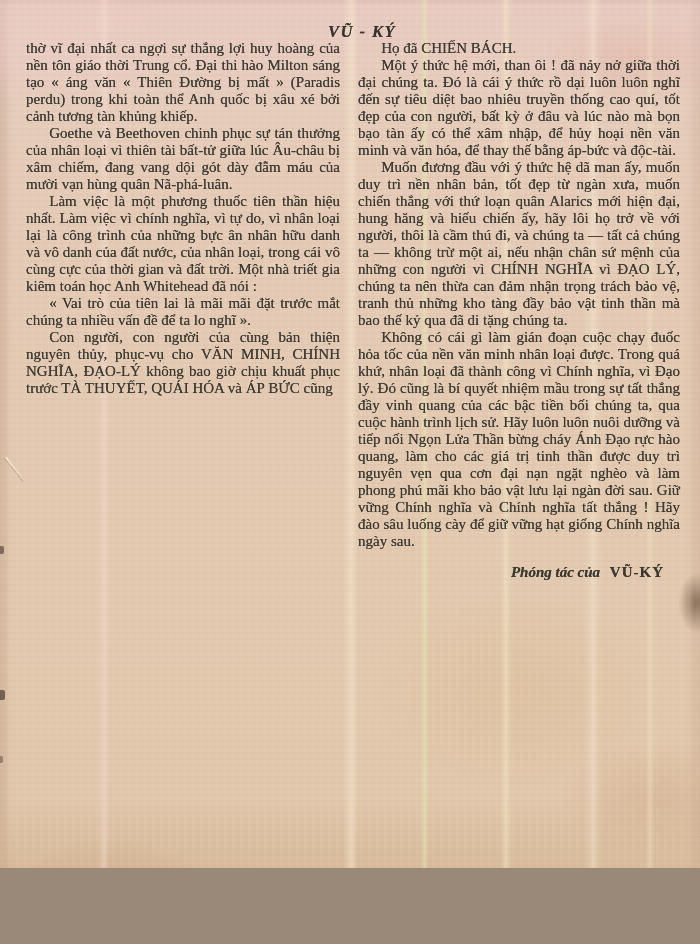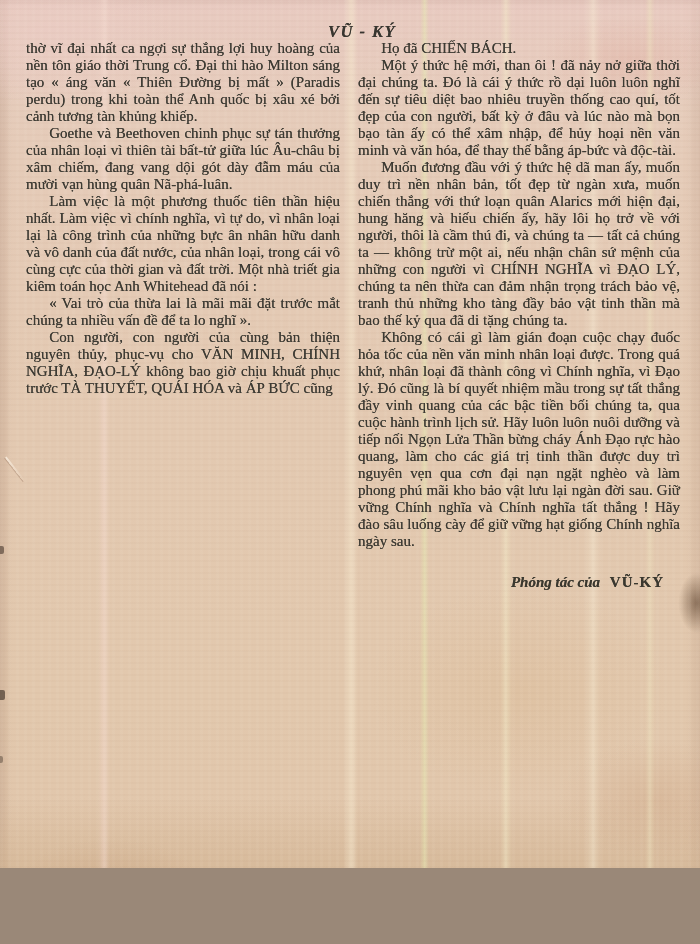--- a/index.html
+++ b/index.html
@@ -65,21 +65,21 @@
     position:absolute;top:40px;
     font-size:15px;line-height:17px;color:#3c3a33;
     text-align:justify;
     text-shadow:0 0 .5px rgba(60,56,48,.85);
   }
   .col-left{left:26px;width:314px;}
   .col-right{left:358px;width:322px;}
   .col p{margin:0;padding:0;text-indent:1.55em;}
   .col p.cont{text-indent:0;}
   .byline{
-    margin-top:24px;text-align:right;padding-right:16px;
+    margin-top:14px;text-align:right;padding-right:16px;
     font-size:15px;color:#3a382f;
   }
   .byline .prefix{font-style:italic;font-weight:bold;}
   .byline .author{font-style:normal;font-weight:bold;letter-spacing:1px;margin-left:6px;}
   .page-footer{
     position:absolute;top:897px;right:40px;
     font-size:21px;font-weight:bold;letter-spacing:3px;color:#2d3033;
     text-shadow:0 0 .5px rgba(45,48,51,.8);
   }
   .page-footer .sep{margin:0 8px;}
@@ -95,21 +95,21 @@
   <div class="edge-tick tick1"></div>
   <div class="edge-tick tick2"></div>
   <div class="edge-tick tick3"></div>
 
   <div class="running-header">VŨ - KÝ</div>
 
   <div class="col col-left">
     <p class="cont">thờ vĩ đại nhất ca ngợi sự thắng lợi huy hoàng của nền tôn giáo thời Trung cổ. Đại thi hào Milton sáng tạo « áng văn « Thiên Đường bị mất » (Paradis perdu) trong khi toàn thể Anh quốc bị xâu xé bởi cảnh tương tàn khủng khiếp.</p>
     <p>Goethe và Beethoven chinh phục sự tán thưởng của nhân loại vì thiên tài bất-tử giữa lúc Âu-châu bị xâm chiếm, đang vang dội gót dày đẫm máu của mười vạn hùng quân Nã-phá-luân.</p>
     <p>Làm việc là một phương thuốc tiên thần hiệu nhất. Làm việc vì chính nghĩa, vì tự do, vì nhân loại lại là công trình của những bực ân nhân hữu danh và vô danh của đất nước, của nhân loại, trong cái vô cùng cực của thời gian và đất trời. Một nhà triết gia kiêm toán học Anh Whitehead đã nói :</p>
-    <p>« Vai trò của thừa lai là mãi mãi đặt trước mắt chúng ta nhiều vấn đề để ta lo nghĩ ».</p>
+    <p>« Vai trò của tiên lai là mãi mãi đặt trước mắt chúng ta nhiều vấn đề để ta lo nghĩ ».</p>
     <p>Con người, con người của cùng bản thiện nguyên thủy, phục-vụ cho VĂN MINH, CHÍNH NGHĨA, ĐẠO-LÝ không bao giờ chịu khuất phục trước TÀ THUYẾT, QUÁI HÓA và ÁP BỨC cũng</p>
   </div>
 
   <div class="col col-right">
     <p>Họ đã CHIẾN BÁCH.</p>
     <p>Một ý thức hệ mới, than ôi ! đã nảy nở giữa thời đại chúng ta. Đó là cái ý thức rồ dại luôn luôn nghĩ đến sự tiêu diệt bao nhiêu truyền thống cao quí, tốt đẹp của con người, bất kỳ ở đâu và lúc nào mà bọn bạo tàn ấy có thể xâm nhập, để hủy hoại nền văn minh và văn hóa, để thay thế bằng áp-bức và độc-tài.</p>
     <p>Muốn đương đầu với ý thức hệ dã man ấy, muốn duy trì nền nhân bản, tốt đẹp từ ngàn xưa, muốn chiến thắng với thứ loạn quân Alarics mới hiện đại, hung hăng và hiếu chiến ấy, hãy lôi họ trở về với người, thôi là cầm thú đi, và chúng ta — tất cả chúng ta — không trừ một ai, nếu nhận chân sứ mệnh của những con người vì CHÍNH NGHĨA vì ĐẠO LÝ, chúng ta nên thừa can đảm nhận trọng trách bảo vệ, tranh thủ những kho tàng đầy bảo vật tinh thần mà bao thế kỷ qua đã di tặng chúng ta.</p>
     <p>Không có cái gì làm gián đoạn cuộc chạy đuốc hỏa tốc của nền văn minh nhân loại được. Trong quá khứ, nhân loại đã thành công vì Chính nghĩa, vì Đạo lý. Đó cũng là bí quyết nhiệm mầu trong sự tất thắng đầy vinh quang của các bậc tiền bối chúng ta, qua cuộc hành trình lịch sử. Hãy luôn luôn nuôi dưỡng và tiếp nối Ngọn Lửa Thần bừng cháy Ánh Đạo rực hào quang, làm cho các giá trị tinh thần được duy trì nguyên vẹn qua cơn đại nạn ngặt nghèo và làm phong phú mãi kho bảo vật lưu lại ngàn đời sau. Giữ vững Chính nghĩa và Chính nghĩa tất thắng ! Hãy đào sâu luống cày để giữ vững hạt giống Chính nghĩa ngày sau.</p>
 
     <div class="byline">

